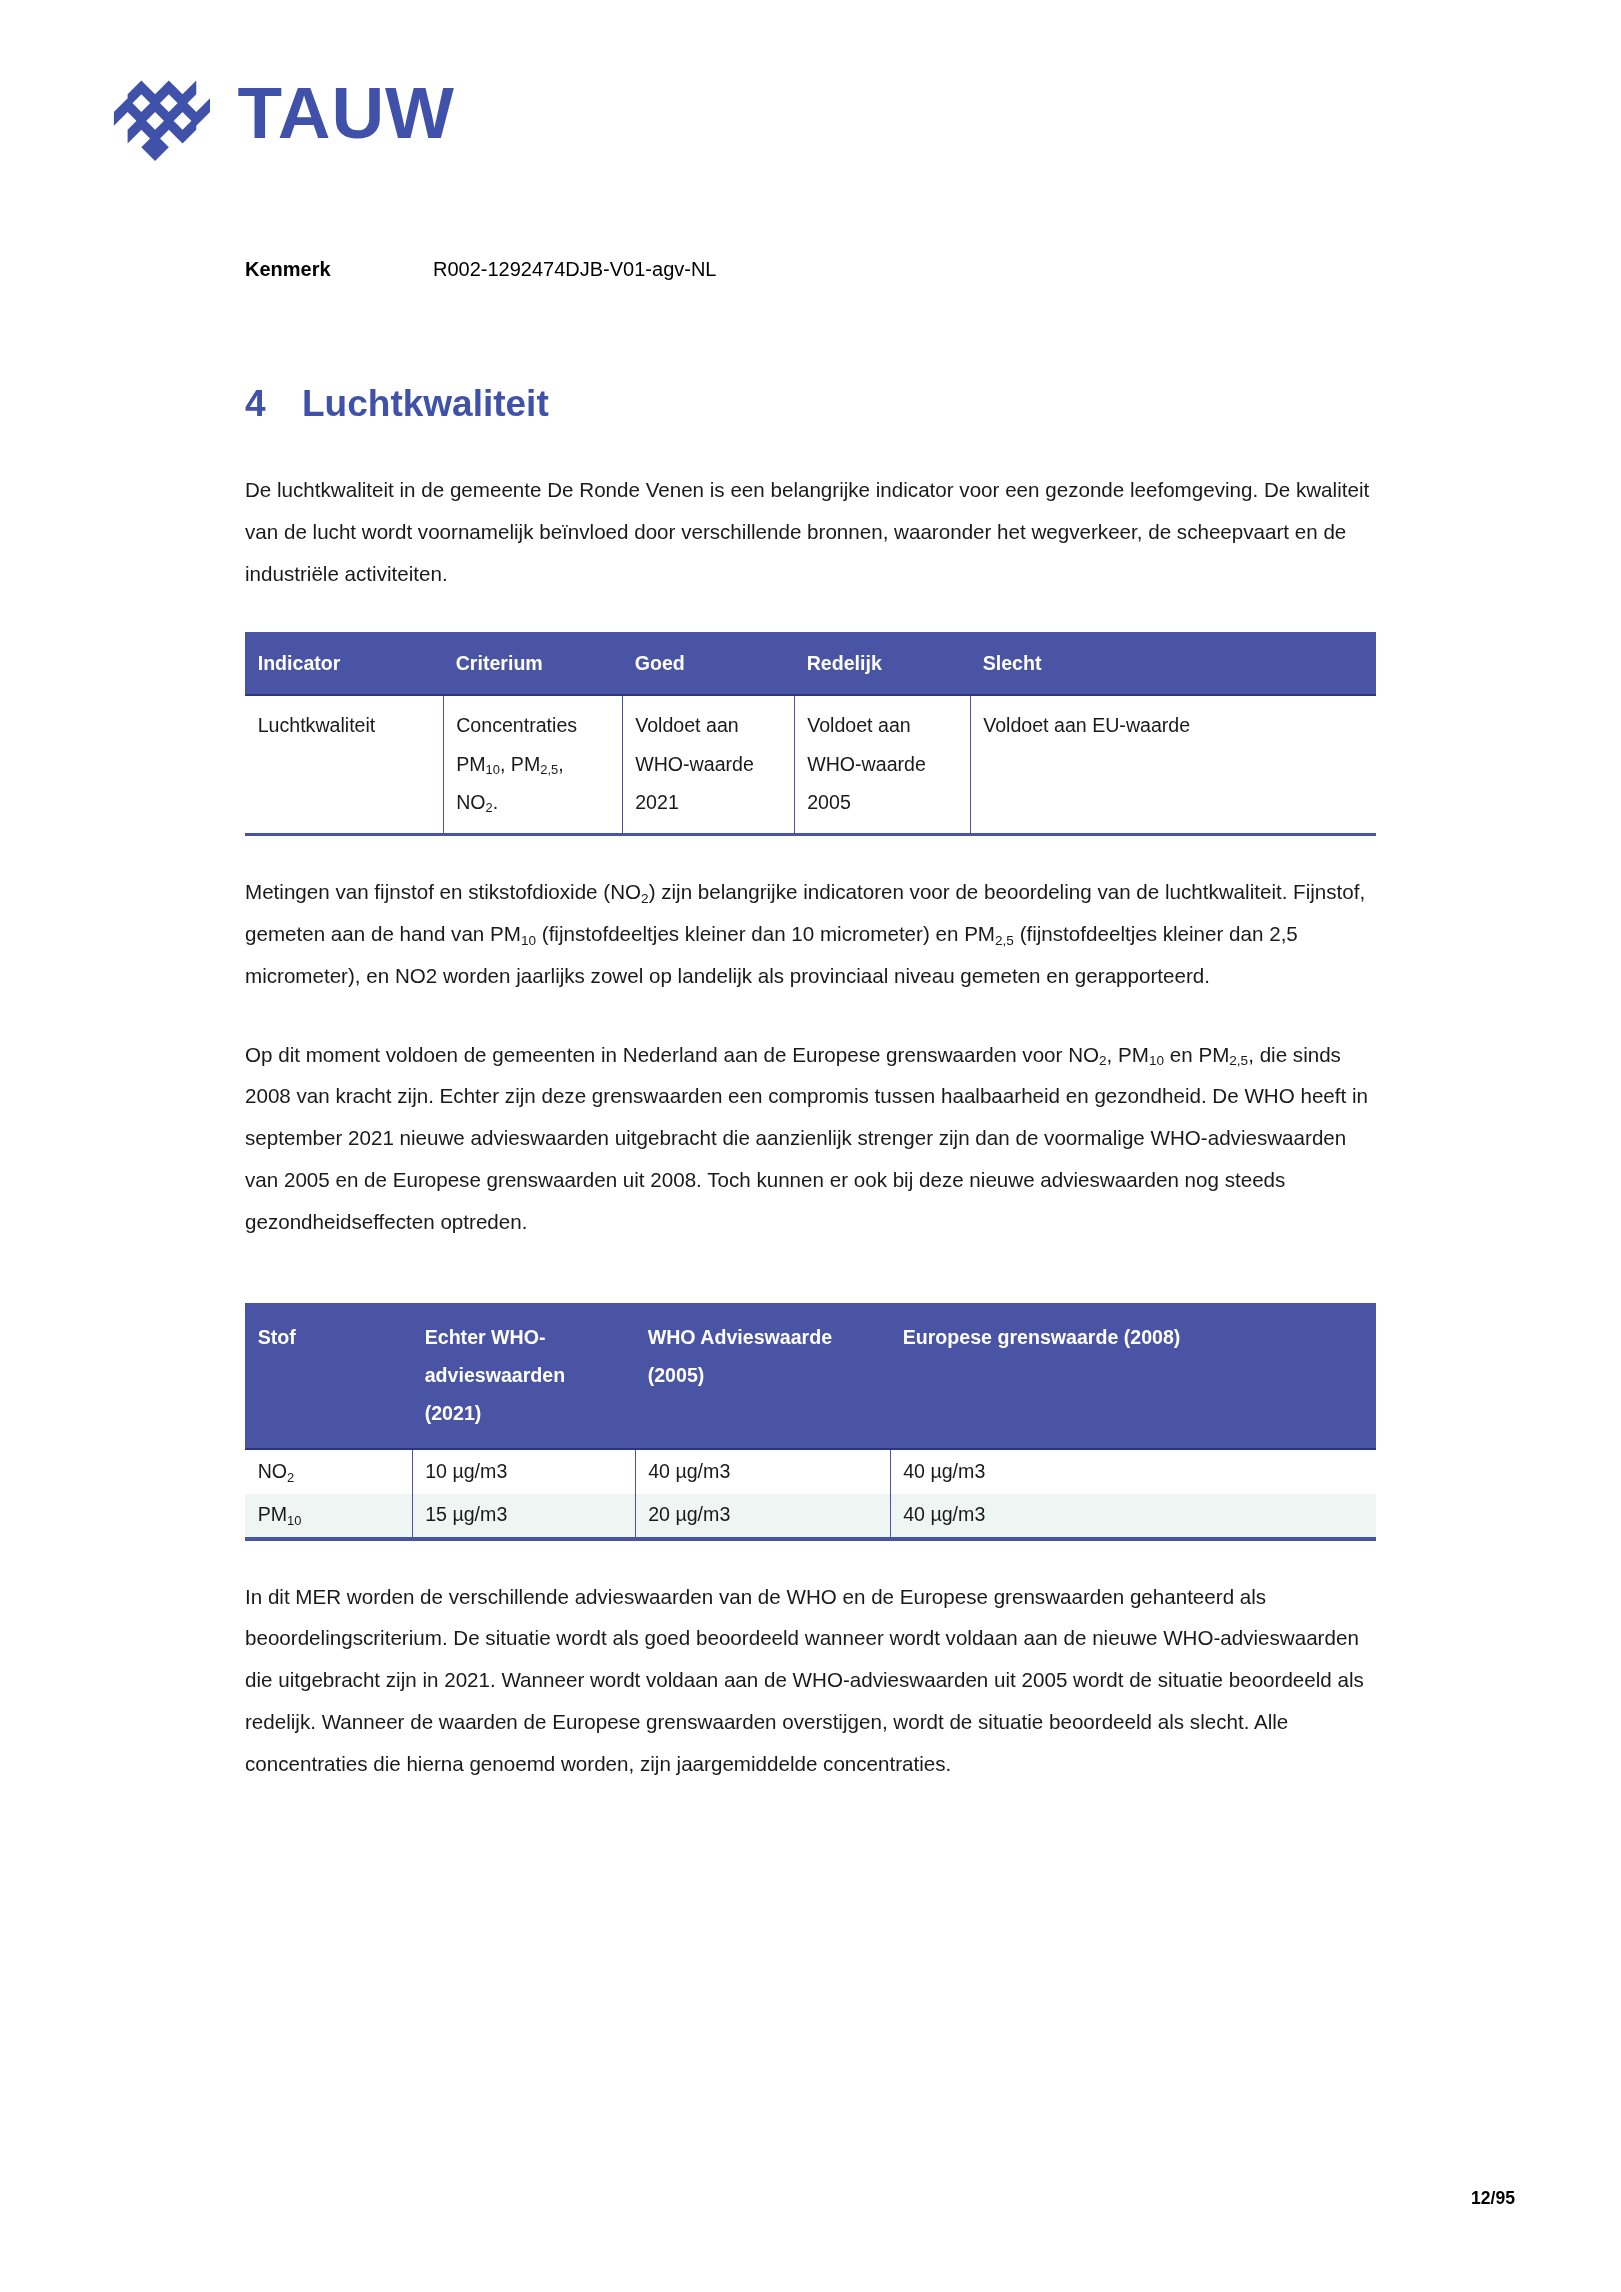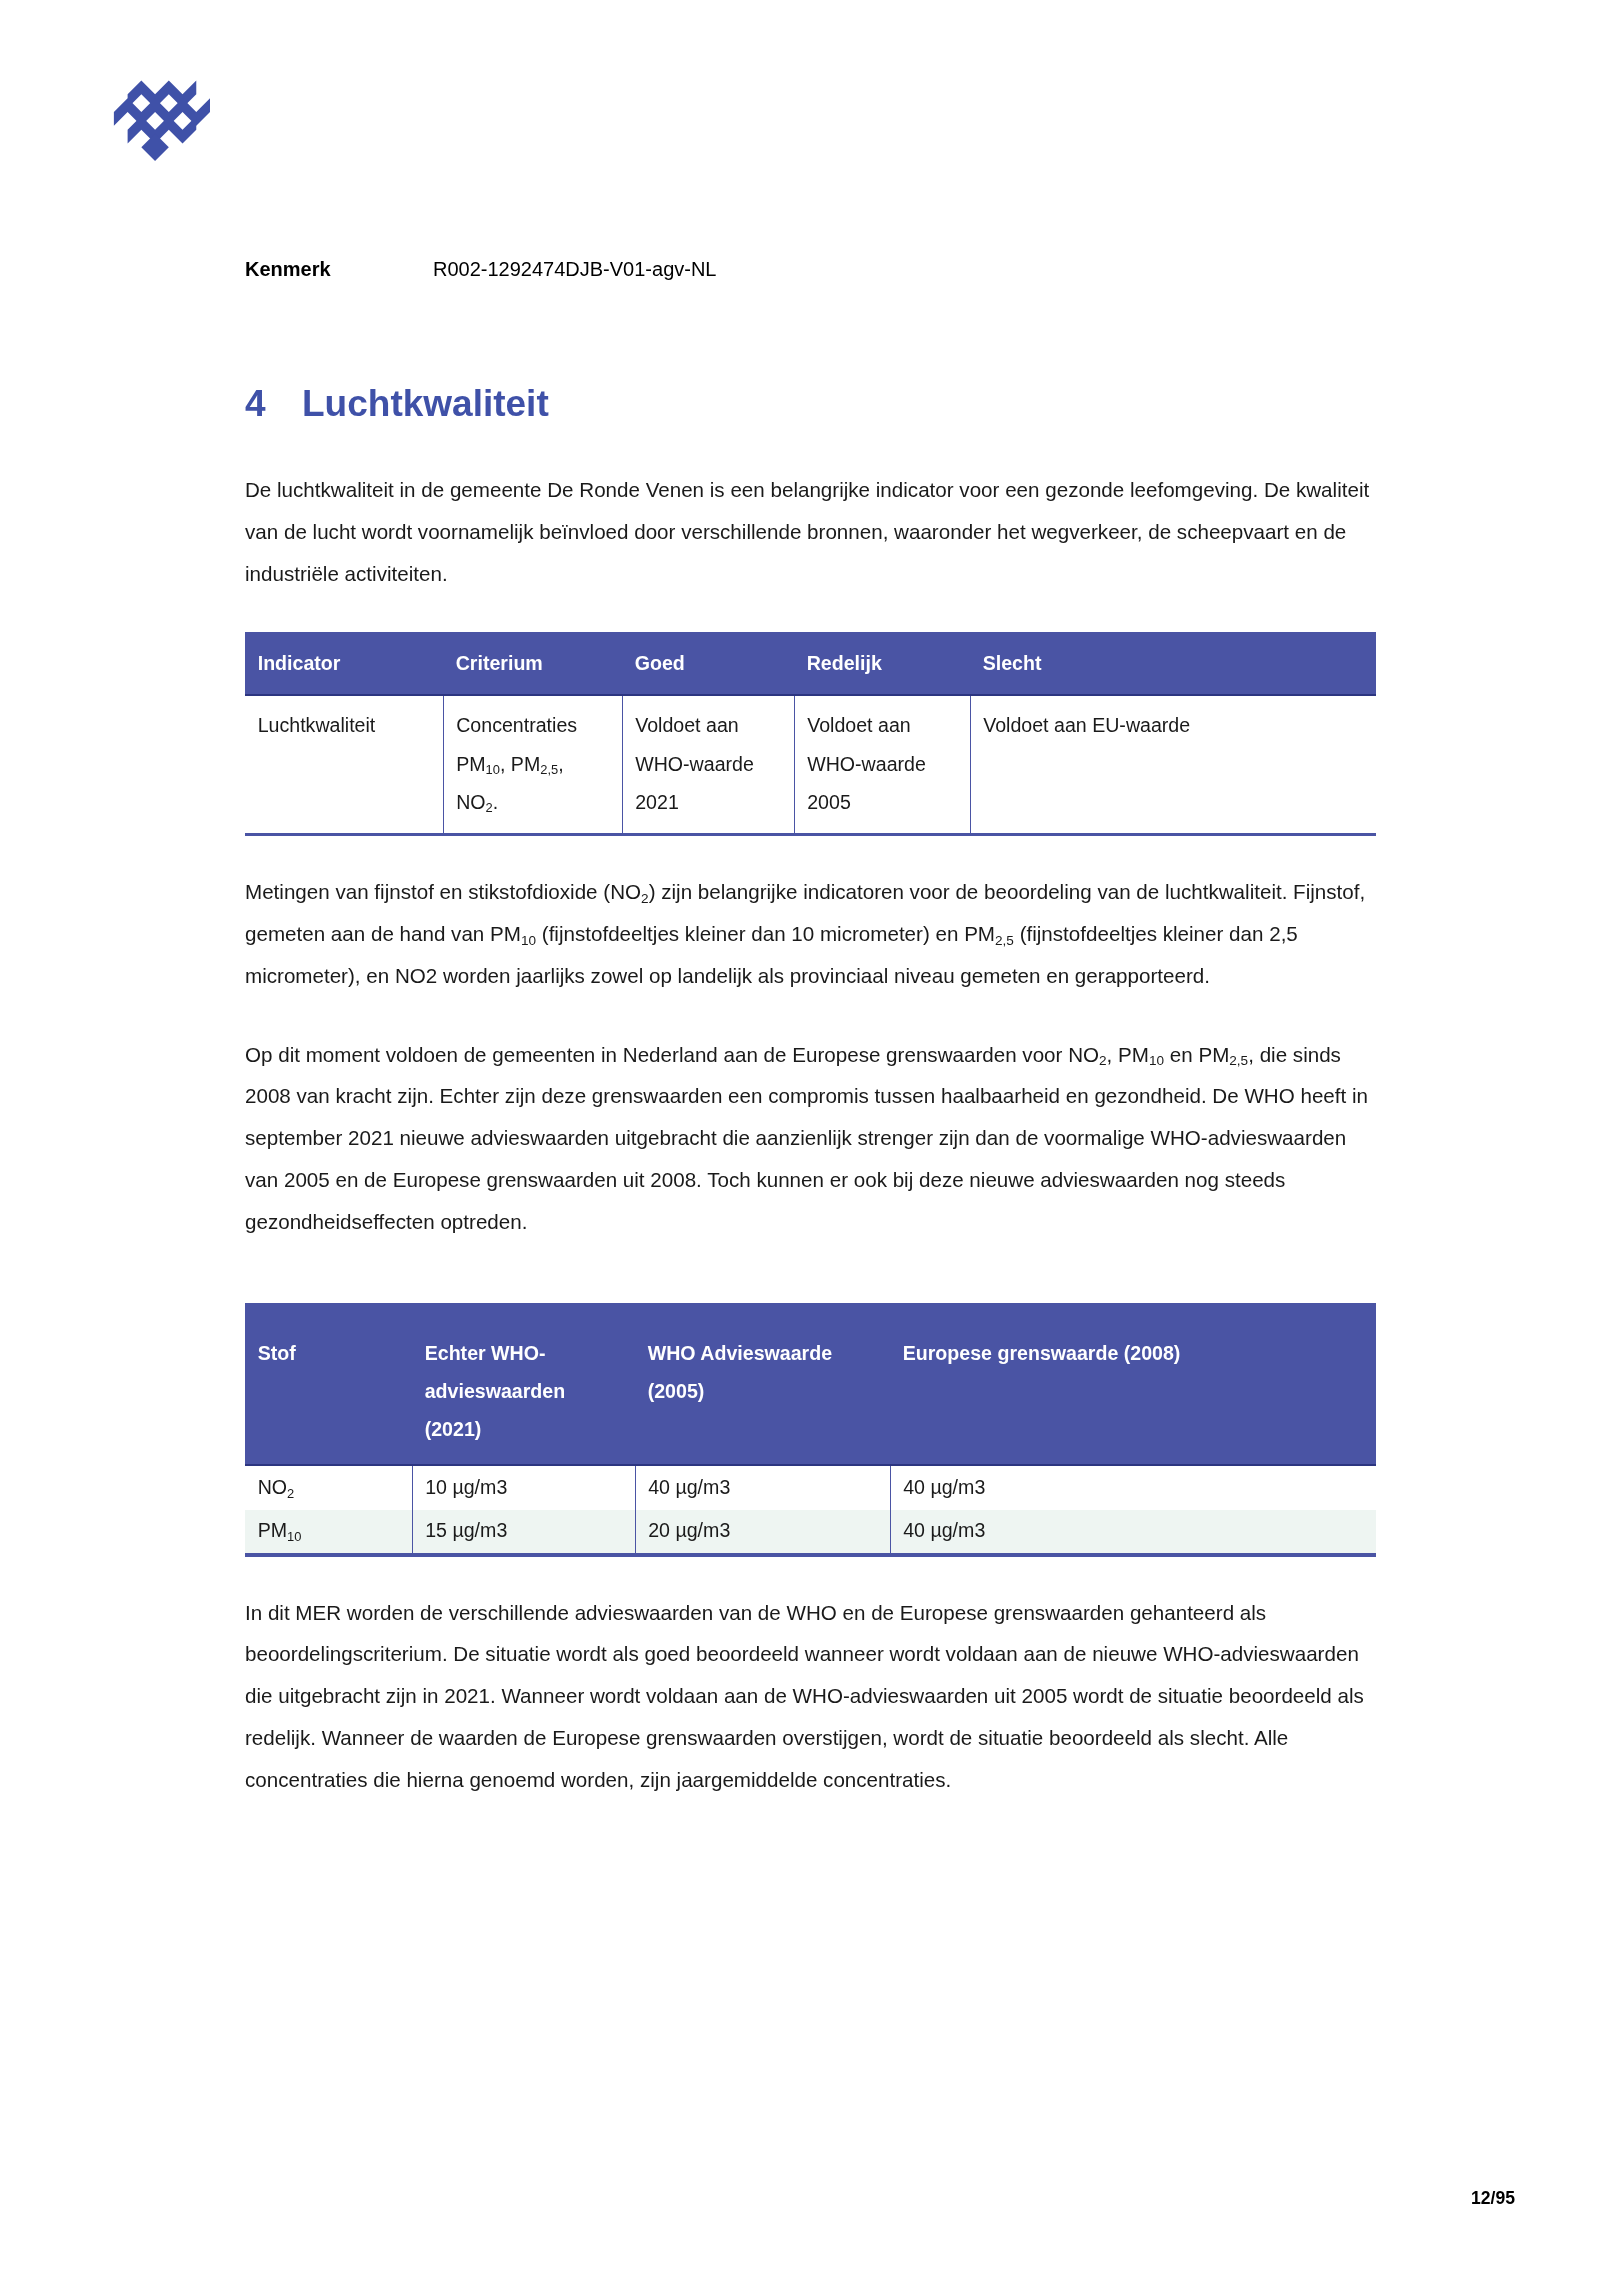--- a/index.html
+++ b/index.html
@@ -145,21 +145,21 @@
   
   #table-beoordelingskader tbody td {
     height: 116px;
   }
   #table-beoordelingskader tbody tr {
     border-bottom: 3.4px solid #4a54a4;
   }
 
   
   #table-normwaarden thead th {
-    padding-top: 31px;
+    padding-top: 15px;
     padding-bottom: 15.7px;
   }
   #table-normwaarden tbody tr.alt {
     background: #eef5f2;
   }
   #table-normwaarden tbody tr:last-child {
     border-bottom: 4.4px solid #4a54a4;
   }
   #table-normwaarden tbody td {
     padding-top: 6.9px;
@@ -188,20 +188,21 @@
 
         <path d="M22,34 L36,20 L50,34 L64,20 L78,34 L92,20 L92,34 L78,48 L64,34 L50,48 L36,34 L22,48 Z"></path>
 
         <path d="M8,52 L22,38 L36,52 L50,38 L64,52 L78,38 L92,52 L106,38 L106,52 L92,66 L78,52 L64,66 L50,52 L36,66 L22,52 L8,66 Z"></path>
 
         <path d="M22,70 L36,56 L50,70 L64,56 L78,70 L92,56 L92,70 L78,84 L64,70 L50,84 L36,70 L22,84 Z"></path>
 
         <path d="M36,88 L50,74 L64,88 L64,88 L50,102 L36,88 Z"></path>
       </g>
     </svg>
+    <div class="logo-word">TAUW</div>
   </div>
 
   <div class="kenmerk-row">
     <span class="kenmerk-label">Kenmerk</span>
     <span class="kenmerk-value">R002-1292474DJB-V01-agv-NL</span>
   </div>
 
   <div class="content">
 
     <h1 class="chapter">

